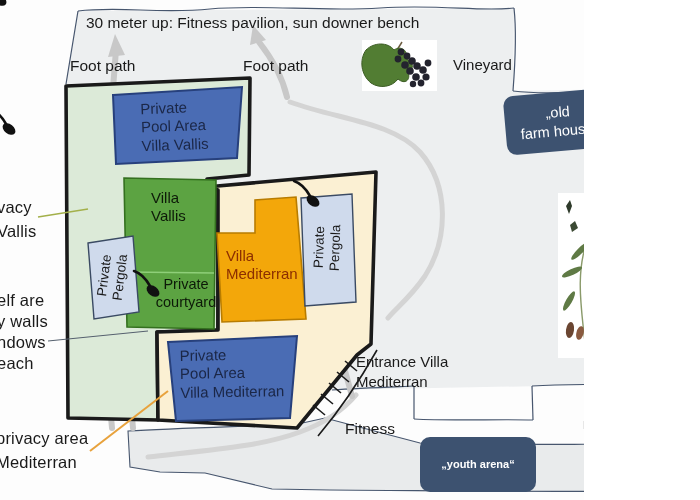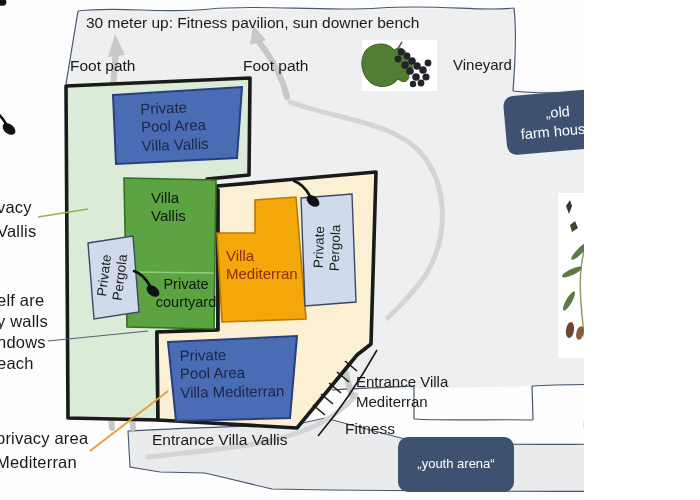--- a/index.html
+++ b/index.html
@@ -192,30 +192,29 @@
   <div class="lbl vert" style="left:68px;top:260px;width:90px;font-size:13.5px;transform:rotate(-83deg);">Private
 Pergola</div>
 
   <div class="lbl vert" style="left:276px;top:231px;width:104px;font-size:13.5px;transform:rotate(-88deg);">Private
 Pergola</div>
 
   <div class="lbl navy" style="left:180px;top:346px;font-size:15px;transform:rotate(-1deg);">Private
 Pool Area
 Villa Mediterran</div>
 
-  <div class="lbl" style="left:356px;top:352px;font-size:15px;line-height:1.35;margin-top:20px;">Entrance Villa
+  <div class="lbl" style="left:356px;top:352px;font-size:15px;line-height:1.35;">Entrance Villa
 Mediterran</div>
 
-  <div class="lbl" style="left:152px;top:431px;font-size:15.5px;">Entrance Villa Vallis</div>
 
   <div class="lbl" style="left:345px;top:420px;font-size:15.5px;">Fitness</div>
 
   <div class="lbl" style="left:583px;top:419px;font-size:11px;">Parking</div>
 
-  <div class="badge" style="left:398px;top:437px;width:116px;height:55px;font-size:13px;">„youth arena“</div>
+  <div class="badge" style="left:420px;top:437px;width:116px;height:55px;font-size:11px;font-weight:bold;">„youth arena“</div>
 
   <div class="lbl cut" style="left:-3px;top:196px;font-size:16.5px;line-height:1.45;">vacy
 Vallis</div>
 
   <div class="lbl cut" style="left:-3px;top:290px;font-size:16.5px;line-height:1.28;">elf are
 y walls
 ndows
 each</div>
 
   <div class="lbl cut" style="left:-4px;top:427px;font-size:16.5px;line-height:1.45;">privacy area

